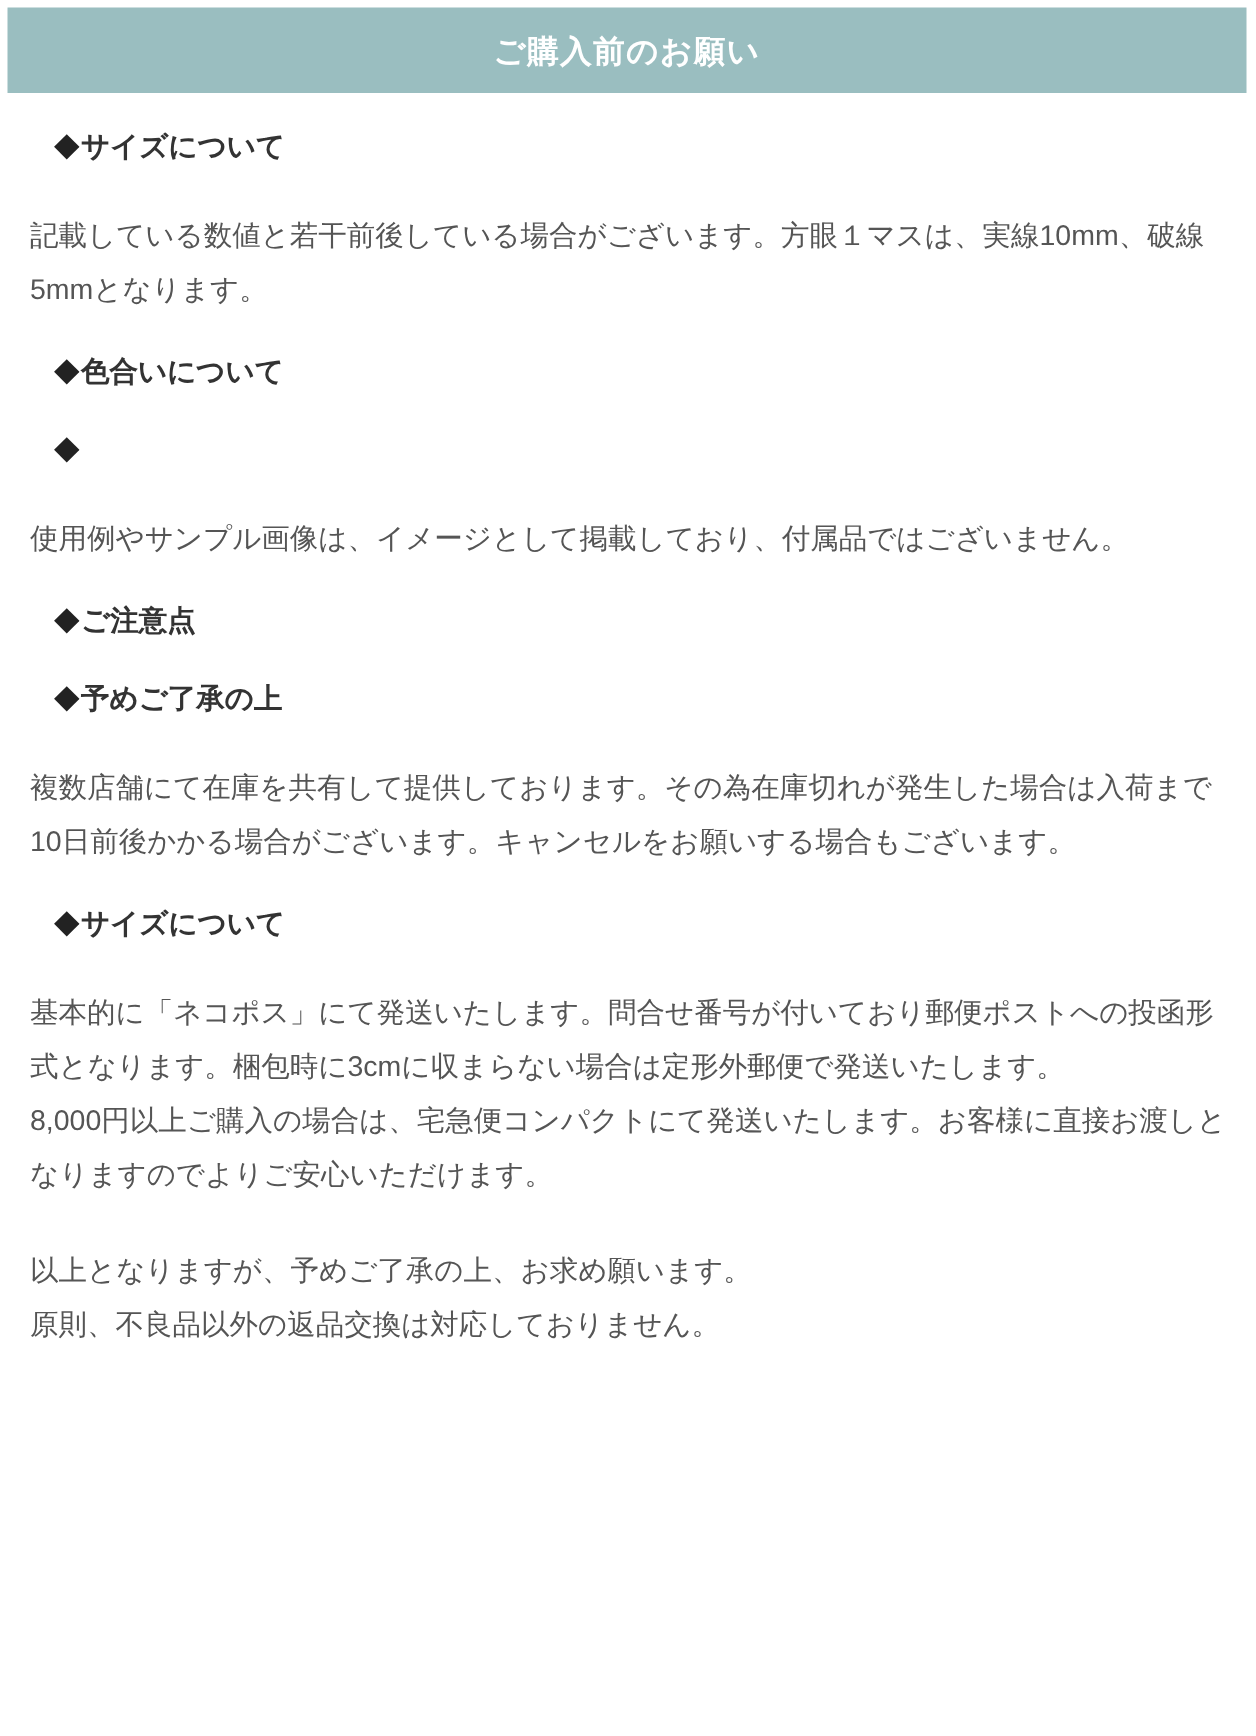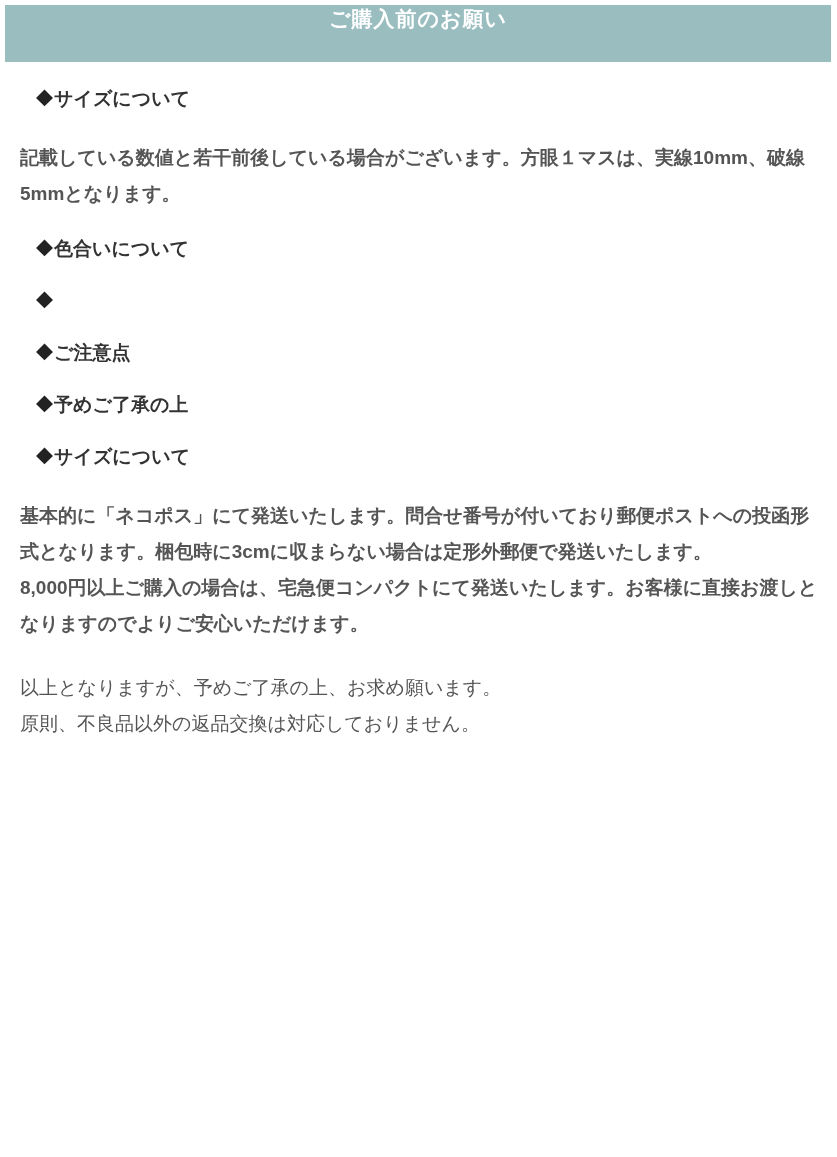--- a/index.html
+++ b/index.html
@@ -17,20 +17,21 @@
   .page {
     width: 837px;
     height: 1157px;
     background: #ffffff;
   }
   .header-bar {
     margin: 5px 6px 0 5px;
     height: 57px;
     background: #9ABEC0;
     display: flex;
+    align-items: center;
     justify-content: center;
   }
   .header-title {
     color: #ffffff;
     font-size: 21px;
     font-weight: bold;
     letter-spacing: 1px;
   }
   .content {
     padding: 0 17px 0 20px;
@@ -48,21 +49,20 @@
     font-size: 17px;
     margin-right: 1px;
     color: #222222;
   }
   .sec-body {
     margin: 0;
     font-size: 19px;
     line-height: 36px;
     color: #555555;
     white-space: pre-line;
-    font-weight: bold;
   }
   .closing {
     margin: 28px 0 0 0;
     font-size: 19px;
     line-height: 36px;
     color: #555555;
     white-space: pre-line;
   }
 </style>
 </head>
@@ -88,34 +88,36 @@
       <h3 class="sec-heading">
         <span class="diamond">◆</span>
         <span>色合いについて</span>
       </h3>
     </section>
 
     <section class="notice-section">
       <h3 class="sec-heading">
         <span class="diamond">◆</span>
       </h3>
+      <p class="sec-body">使用例やサンプル画像は、イメージとして掲載しており、付属品ではございません。</p>
     </section>
 
     <section class="notice-section">
       <h3 class="sec-heading">
         <span class="diamond">◆</span>
         <span>ご注意点</span>
       </h3>
     </section>
 
     <section class="notice-section">
       <h3 class="sec-heading">
         <span class="diamond">◆</span>
         <span>予めご了承の上</span>
       </h3>
+      <p class="sec-body">複数店舗にて在庫を共有して提供しております。その為在庫切れが発生した場合は入荷まで10日前後かかる場合がございます。キャンセルをお願いする場合もございます。</p>
     </section>
 
     <section class="notice-section">
       <h3 class="sec-heading">
         <span class="diamond">◆</span>
         <span>サイズについて</span>
       </h3>
       <p class="sec-body">基本的に「ネコポス」にて発送いたします。問合せ番号が付いており郵便ポストへの投函形式となります。梱包時に3cmに収まらない場合は定形外郵便で発送いたします。
 8,000円以上ご購入の場合は、宅急便コンパクトにて発送いたします。お客様に直接お渡しとなりますのでよりご安心いただけます。</p>
     </section>

